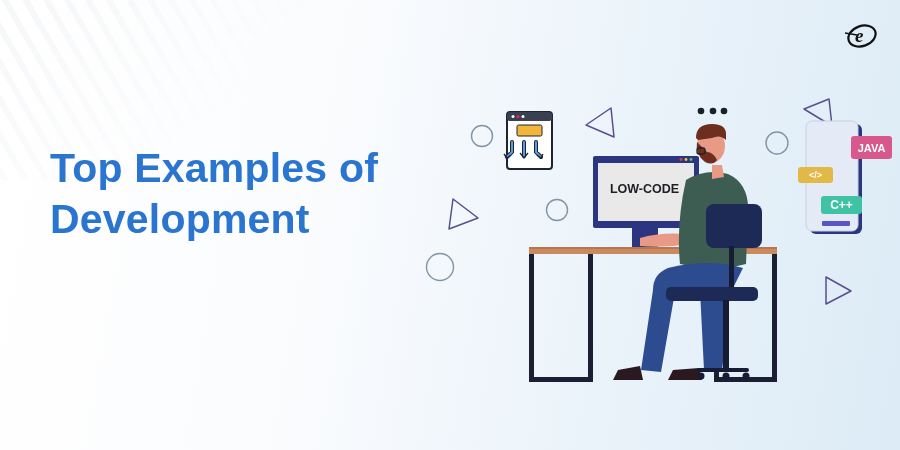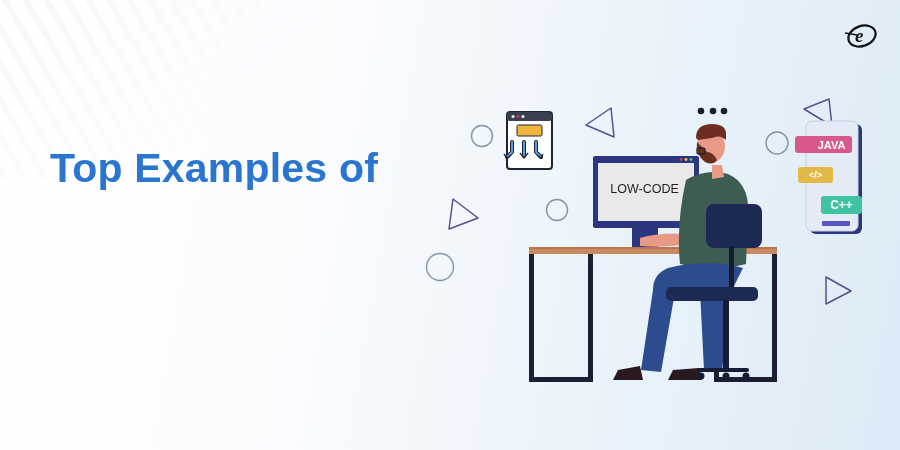--- a/index.html
+++ b/index.html
@@ -23,31 +23,32 @@
   .logo { position:absolute; left:843px; top:20px; width:36px; height:30px; }
   .art { position:absolute; left:0; top:0; width:900px; height:450px; }
   .art svg { position:absolute; left:0; top:0; }
   .lang {
     position:absolute; font-family:"Liberation Sans", sans-serif; font-weight:700;
     color:#ffffff; font-size:11px; display:flex; align-items:center; justify-content:center;
     border-radius:3px;
   }
   .screen-text {
     position:absolute; left:603px; top:182px; width:83px; text-align:center;
-    font-family:"Liberation Sans", sans-serif; font-weight:400; font-size:12.5px; color:#1e1e24;
+    font-family:"Liberation Sans", sans-serif; font-weight:700; font-size:12.5px; color:#1e1e24;
   }
 </style>
 </head>
 <body>
 
 <div class="banner">
   <div class="stripes"></div>
 
   <h1 class="title">
     <span>Top Examples of</span>
+    <span>Development</span>
   </h1>
 
   <svg class="logo" viewBox="0 0 36 30">
     <ellipse cx="19" cy="16" rx="14" ry="10" fill="none" stroke="#111" stroke-width="2.2" transform="rotate(-20 19 16)"></ellipse>
     <path d="M2 13 L14 15" stroke="#111" stroke-width="1.4"></path>
     <text x="12" y="22" font-family="Liberation Serif, serif" font-style="italic" font-weight="700" font-size="19" fill="#111">e</text>
   </svg>
 
   <div class="art">
     <svg width="900" height="450" viewBox="0 0 900 450">
@@ -137,17 +138,17 @@
         <rect x="723" y="300" width="6" height="70" fill="#151c33"></rect>
         <rect x="697" y="368" width="52" height="4" rx="2" fill="#151c33"></rect>
         <circle cx="701" cy="376" r="3.5" fill="#151c33"></circle>
         <circle cx="726" cy="376" r="3.5" fill="#151c33"></circle>
         <circle cx="746" cy="376" r="3.5" fill="#151c33"></circle>
       </g>
     </svg>
 
     <div class="screen-text">LOW-CODE</div>
 
-    <div class="lang" style="left:795px; top:136px; width:41px; height:17px; background:#d7598b;padding-left:16px;">JAVA</div>
+    <div class="lang" style="left:851px; top:136px; width:41px; height:23px; background:#d7598b;">JAVA</div>
     <div class="lang" style="left:798px; top:167px; width:35px; height:16px; background:#e2b947; font-size:9px;">&lt;/&gt;</div>
     <div class="lang" style="left:821px; top:196px; width:41px; height:18px; background:#3fc3a4; font-size:12px;">C++</div>
   </div>
 </div>
 
 </body></html>

